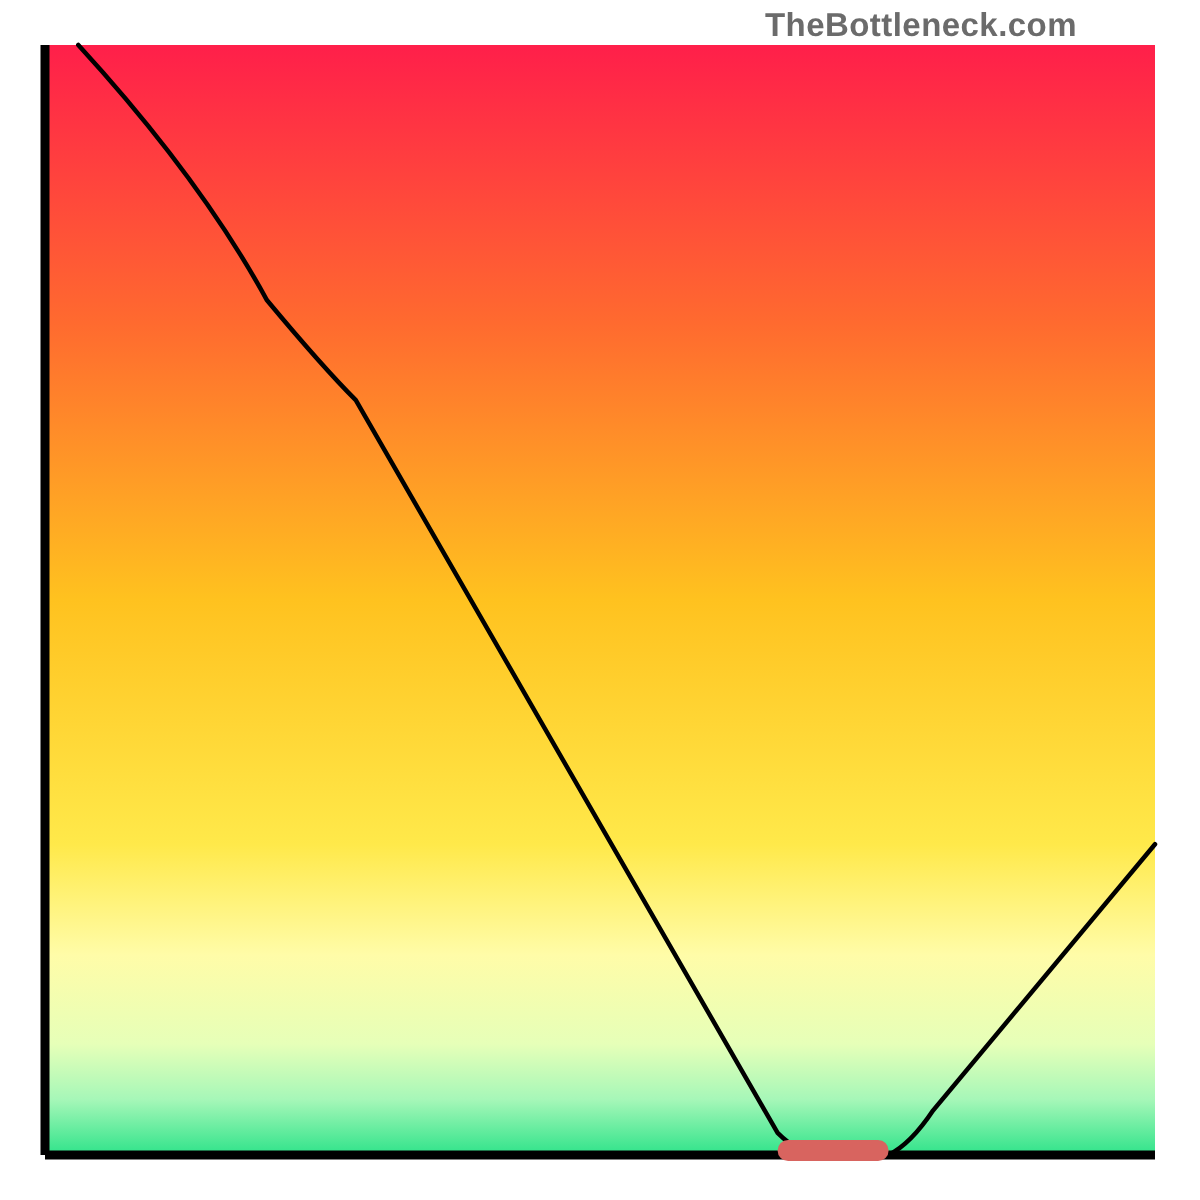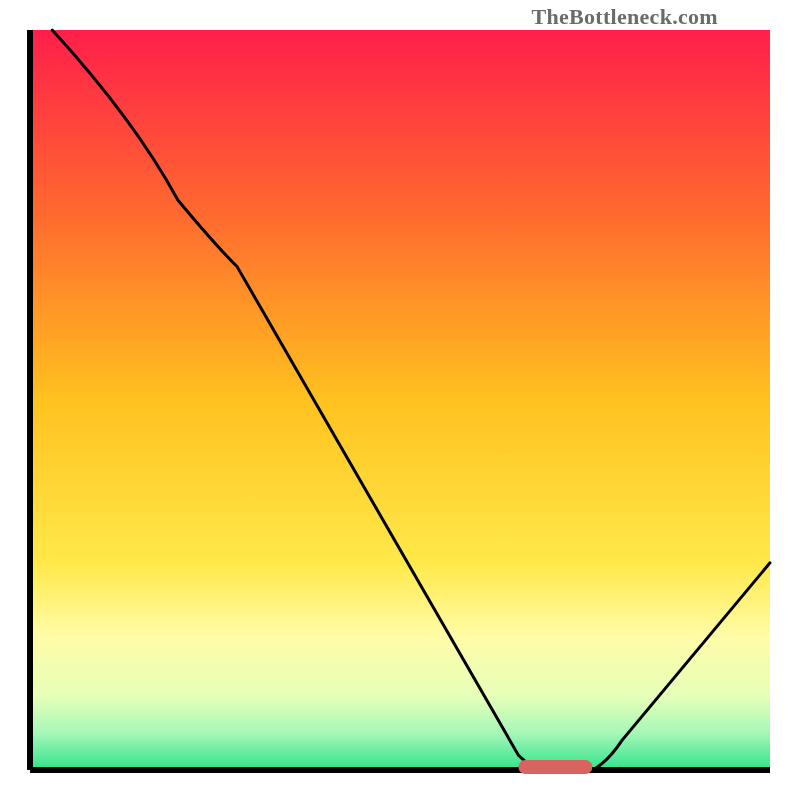--- a/index.html
+++ b/index.html
@@ -7,21 +7,20 @@
     padding: 0;
     width: 800px;
     height: 800px;
     background: #ffffff;
     font-family: Arial, sans-serif;
   }
   .container {
     position: relative;
     width: 728px;
     height: 800px;
-    font-family: Liberation Serif, serif;
   }
   .watermark {
     position: absolute;
     top: 4px;
     right: 10px;
     color: #6b6b6b;
     font-size: 22px;
     font-weight: bold;
     letter-spacing: 0.3px;
     z-index: 10;

